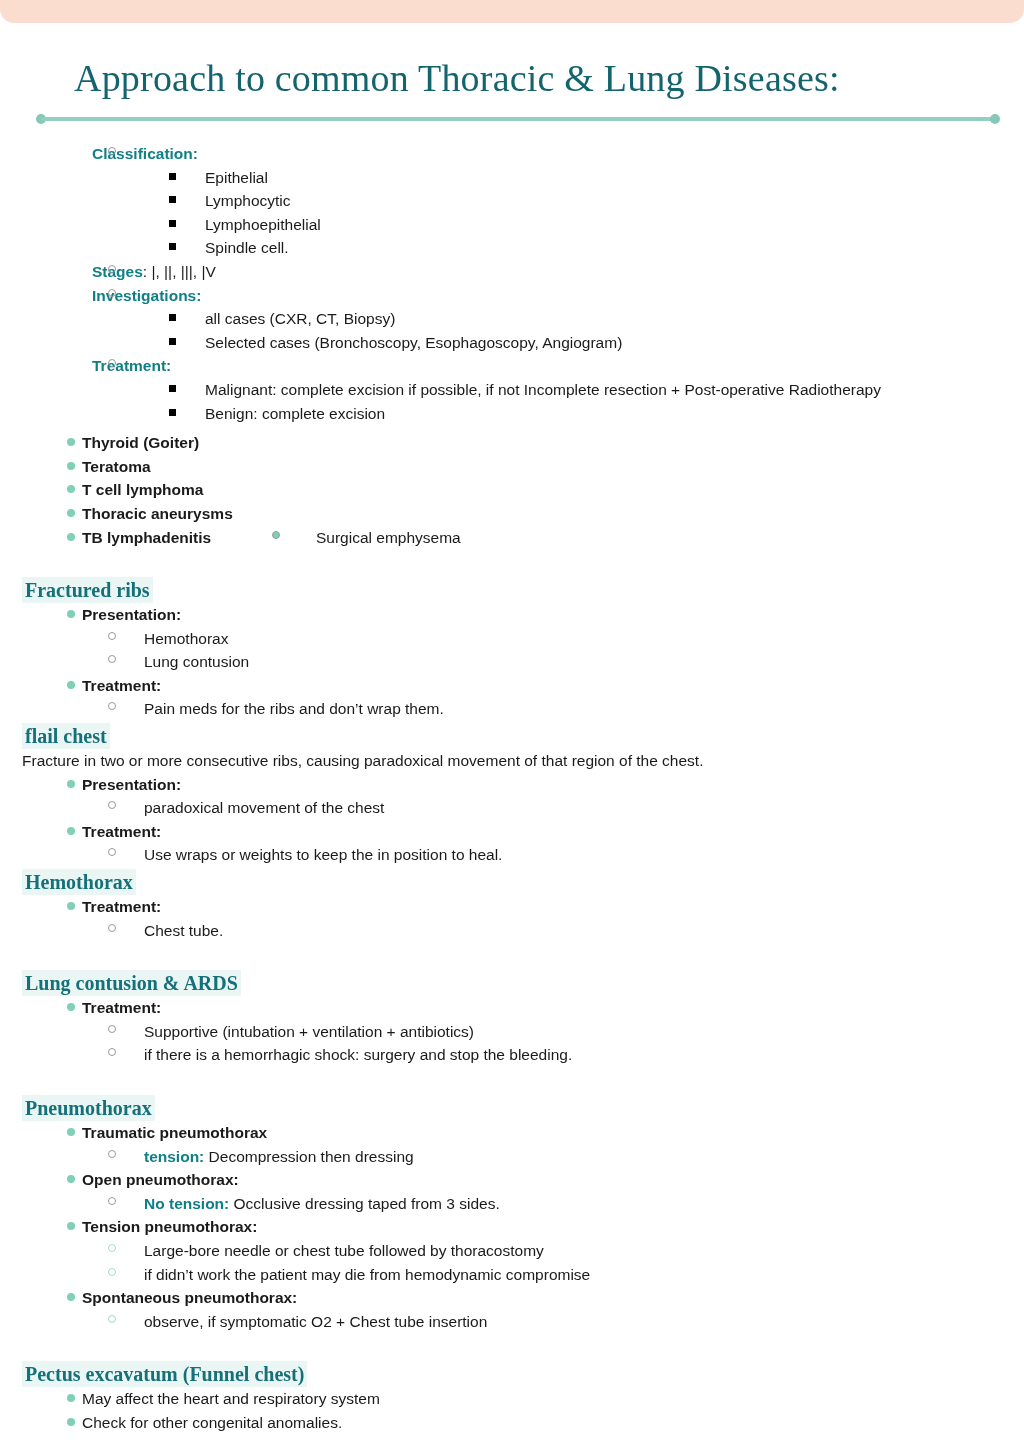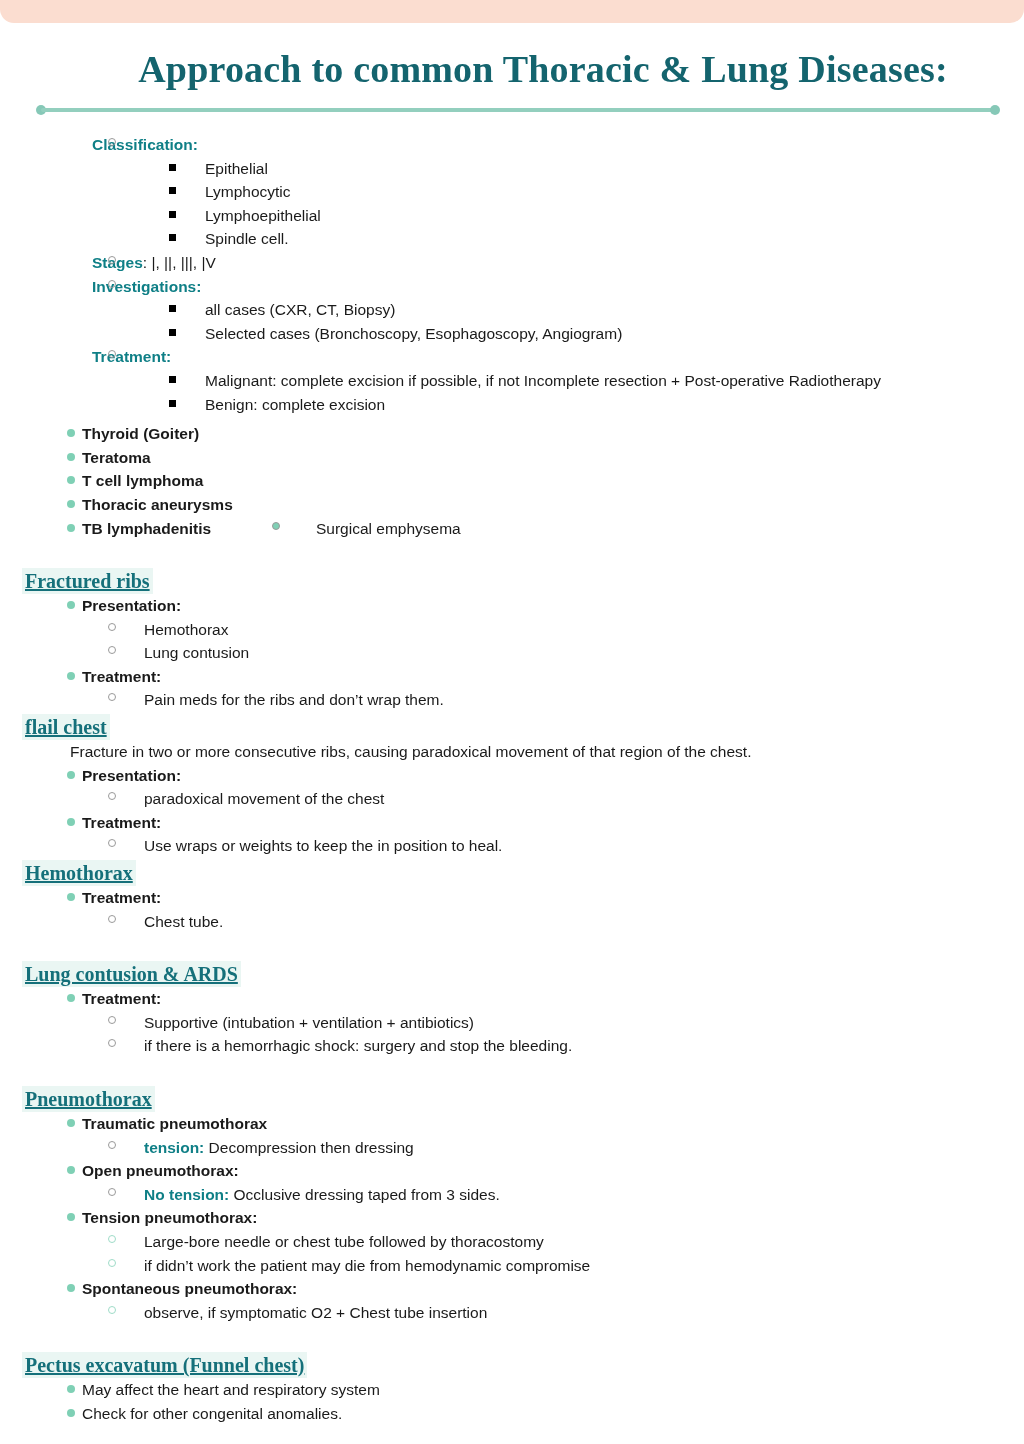--- a/index.html
+++ b/index.html
@@ -30,30 +30,29 @@
 
   
   .page {
     position: absolute;
     top: 0;
     left: 0;
     width: 1024px;
   }
 
   .title {
-    margin: 3px;
+    margin: 12px;
     padding: 44px 0 0 62px;
     font-family: "Liberation Serif", serif;
-    font-weight: bold;
+    font-weight: normal;
     font-size: 38px;
     line-height: 44px;
     letter-spacing: 0.2px;
     color: #14646e;
     white-space: nowrap;
-    text-align: center;
   }
 
   .divider {
     position: relative;
     margin: 14px 24px 0 36px;
     height: 10px;
   }
   .divider .bar {
     position: absolute;
     top: 3px;
@@ -134,35 +133,33 @@
     border-radius: 50%;
     box-sizing: border-box;
   }
   .lvl-o2.mint .mk { border-color: #9fdcc8; }
 
   
   .para {
     padding-left: 22px;
     font-size: 15.5px;
     line-height: 23.6px;
-    margin-left: 48px;
   }
 
   
   .heading {
     font-family: "Liberation Serif", serif;
     font-weight: bold;
     font-size: 20px;
     line-height: 26px;
     color: #15707a;
     margin-left: 22px;
     display: inline-block;
     background: #eaf6f3;
     padding: 0 3px;
-    text-decoration: underline;
   }
   .heading-wrap { padding-top: 2px; }
 
   .bold { font-weight: bold; }
   .teal { color: #0f7f86; font-weight: bold; }
 
   .spacer-6  { height: 6px; }
   .spacer-26 { height: 26px; }
 
   

